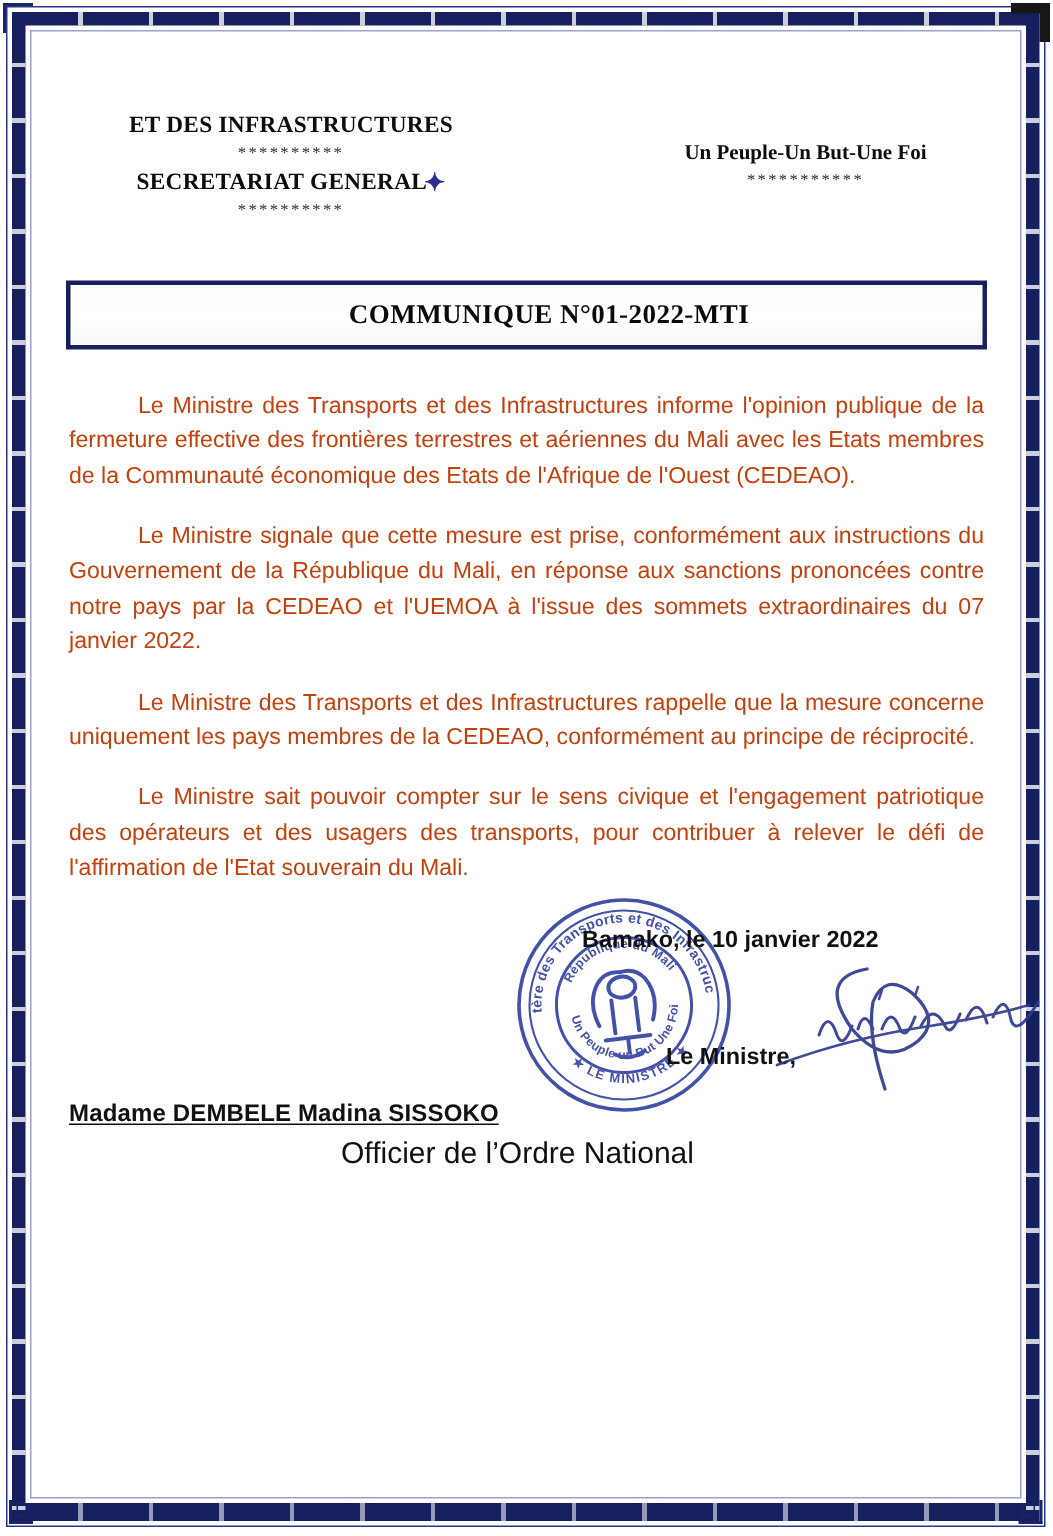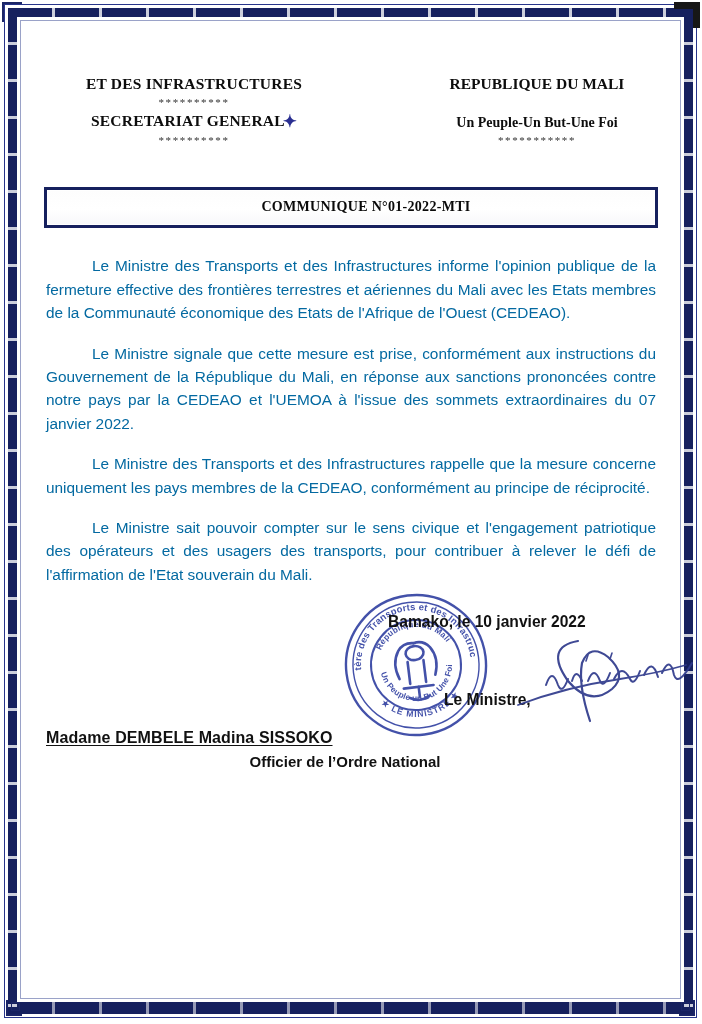--- a/index.html
+++ b/index.html
@@ -173,37 +173,37 @@
     margin: 38px 12px 0 14px;
     border: 3px solid #16205e;
     background: linear-gradient(to bottom, #fdfdfd 0%, #ffffff 55%, #f7f7fa 100%);
     box-shadow: inset 0 0 0 1px #ffffff;
     text-align: center;
     padding: 9px 0 10px 0;
   }
   .title-text {
     font-family: "Liberation Serif", serif;
     font-weight: bold;
-    font-size: 14px;
+    font-size: 18px;
     letter-spacing: .3px;
     color: #0a0a0a;
     padding-left: 30px;
   }
 
   
   .body-copy {
     margin: 26px 14px 0 16px;
   }
   .para {
     text-align: justify;
     font-size: 15.4px;
     line-height: 1.52;
     margin: 0 0 17px 0;
     text-indent: 46px;
-    color: #0369a1;
+    color: #c2410c;
     -webkit-hyphens: none;
     hyphens: none;
   }
 
   
   .sign-block {
     position: relative;
     margin: 6px 14px 0 16px;
     height: 180px;
   }
@@ -233,22 +233,22 @@
     text-decoration: underline;
     text-underline-offset: 2px;
     letter-spacing: .1px;
   }
   .sign-title {
     position: absolute;
     left: 0;
     right: 12px;
     top: 150px;
     text-align: center;
-    font-size: 15px;
-    font-weight: bold;
+    font-size: 20px;
+    font-weight: normal;
   }
 
   
   .stamp {
     position: absolute;
     left: 296px;
     top: -12px;
     width: 148px;
     height: 148px;
     opacity: .88;
@@ -297,21 +297,20 @@
       <div class="lh-left">
         <div class="ministry-line">ET DES INFRASTRUCTURES</div>
         <div class="stars">**********</div>
         <div>
           <span class="secretariat">SECRETARIAT GENERAL</span><span class="ink-flourish">✦</span>
         </div>
         <div class="stars">**********</div>
       </div>
 
       <div class="lh-right">
-        <div class="republic-line">REPUBLIQUE DU MALI</div>
         <div class="motto-line">Un Peuple-Un But-Une Foi</div>
         <div class="stars">***********</div>
       </div>
     </div>
 
     <div class="title-box">
       <div class="title-text">COMMUNIQUE N°01-2022-MTI</div>
     </div>
 
     <div class="body-copy">

